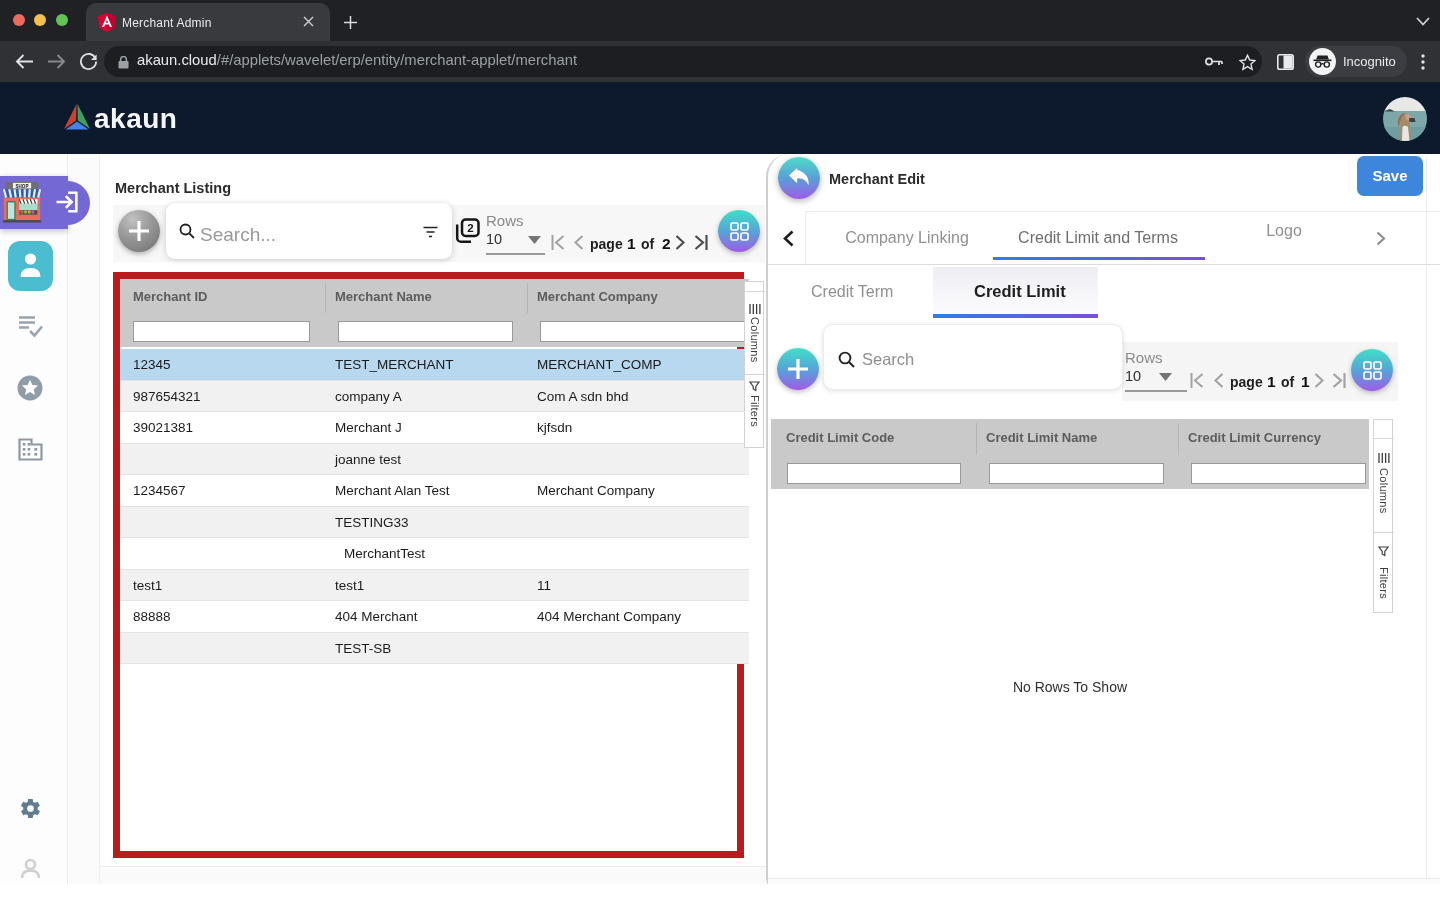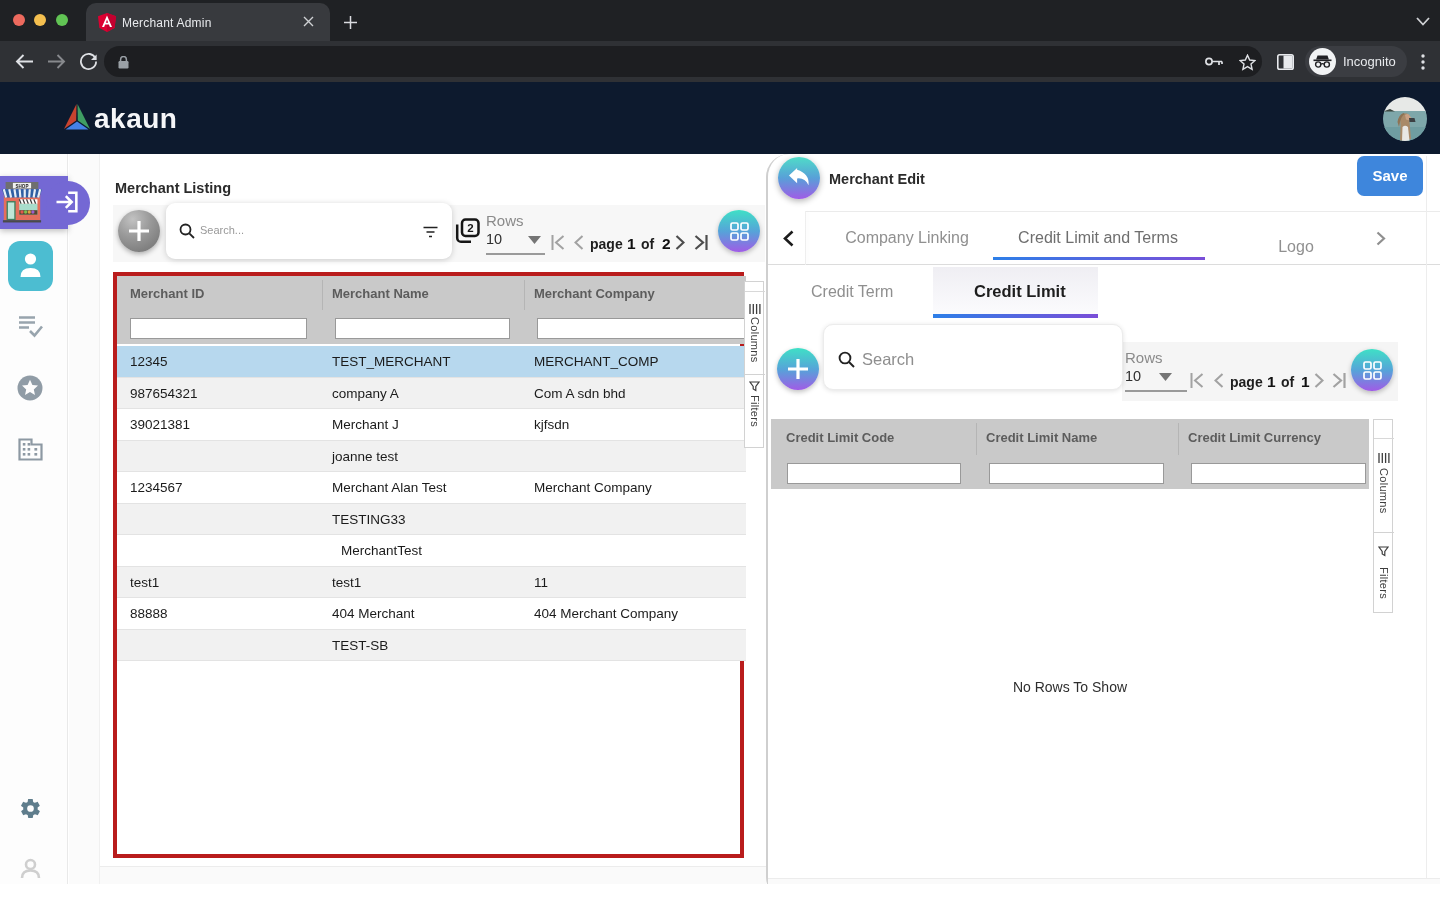--- a/index.html
+++ b/index.html
@@ -37,21 +37,21 @@
 
 #lpanel { left:100px; top:154px; width:666px; height:746px; background:#fff; }
 #lp-title { left:15px; top:26px; font-size:14.5px; font-weight:bold; color:#2b2b2b; }
 #lp-toolbar { left:13px; top:51px; width:652px; height:57px; background:#f7f7f7; }
 .graycirc { width:42px; height:42px; border-radius:50%;
   background:radial-gradient(circle at 35% 22%, #c2c2c2 0%, #9b9b9b 40%, #6e6e6e 100%); box-shadow:0 2px 5px rgba(0,0,0,.3); }
 .gradcirc { width:42px; height:42px; border-radius:50%;
   background:linear-gradient(180deg, #3fe0c6 0%, #57a2d9 52%, #a05ce6 100%); box-shadow:0 2px 5px rgba(0,0,0,.25); }
 #lp-search { left:66px; top:49px; width:286px; height:56px; background:#fff; border-radius:9px;
   box-shadow:0 1px 6px rgba(0,0,0,.18); }
-.searchtxt { font-size:11px; color:#999; }
+.searchtxt { font-size:19px; color:#999; }
 .rowslabel { font-size:15px; color:#8a8a8a; }
 .rowsval { font-size:14.5px; color:#2f2f2f; }
 .pgtext { font-size:14px; font-weight:bold; color:#1e1e1e; }
 .pgnum { font-size:15.5px; font-weight:bold; color:#111; }
 
 
 .thdr { background:#c9c9c9; }
 .thlabel { font-size:13px; font-weight:bold; color:#5c5c5c; }
 .finput { position:absolute; background:#fff; border:1px solid #999; height:21px; }
 .cell { position:absolute; font-size:13.5px; color:#1b1b1b; }
@@ -101,20 +101,21 @@
   </svg>
   <svg class="abs" style="left:79px; top:52px;" width="19" height="19" viewBox="0 0 19 19">
     <path d="M16.5 6.5 A7.6 7.6 0 1 0 17.1 9.5" stroke="#dfe1e5" stroke-width="1.8" fill="none"></path>
     <polygon points="17.6,2.4 17.6,8 12,8" fill="#dfe1e5"></polygon>
   </svg>
   <div class="abs" id="omnibox"></div>
   <svg class="abs" style="left:118px; top:56px;" width="11" height="13" viewBox="0 0 11 13">
     <rect x="0.5" y="5" width="10" height="7.5" rx="1.2" fill="#9aa0a6"></rect>
     <path d="M2.6 5 V3.4 a2.9 2.9 0 0 1 5.8 0 V5" stroke="#9aa0a6" stroke-width="1.5" fill="none"></path>
   </svg>
+  <div class="abs" id="urltext">akaun.cloud<span>/#/applets/wavelet/erp/entity/merchant-applet/merchant</span></div>
   <svg class="abs" style="left:1205px; top:55px;" width="18" height="13" viewBox="0 0 18 13">
     <circle cx="4" cy="6.5" r="3.1" fill="none" stroke="#dfe1e5" stroke-width="1.7"></circle>
     <path d="M7 6.5 H17 M14 6.5 V10 M17 6.5 V9" stroke="#dfe1e5" stroke-width="1.7" fill="none"></path>
   </svg>
   <svg class="abs" style="left:1239px; top:54px;" width="17" height="17" viewBox="0 0 17 17">
     <path d="M8.5 1.2 L10.7 6 L15.9 6.6 L12 10.1 L13.1 15.3 L8.5 12.6 L3.9 15.3 L5 10.1 L1.1 6.6 L6.3 6 Z" fill="none" stroke="#dfe1e5" stroke-width="1.4"></path>
   </svg>
   <svg class="abs" style="left:1277px; top:54px;" width="17" height="16" viewBox="0 0 17 16">
     <rect x="0.8" y="0.8" width="15.4" height="14.4" rx="1.8" fill="none" stroke="#e8eaed" stroke-width="1.6"></rect>
     <rect x="6.5" y="1.5" width="9" height="13" fill="#e8eaed"></rect>
@@ -259,21 +260,21 @@
       <path d="M1.5 1 L9 7.5 L1.5 14 M12.5 0 V15" stroke="#4d4d4d" stroke-width="2.2" fill="none"></path>
     </svg>
     <div class="abs gradcirc" style="left:618px; top:56px;"></div>
     <svg class="abs" style="left:630px; top:68px;" width="19" height="19" viewBox="0 0 19 19">
       <rect x="1" y="1" width="7" height="7" rx="1.5" fill="none" stroke="#fff" stroke-width="1.7"></rect>
       <rect x="11" y="1" width="7" height="7" rx="1.5" fill="none" stroke="#fff" stroke-width="1.7"></rect>
       <rect x="1" y="11" width="7" height="7" rx="1.5" fill="none" stroke="#fff" stroke-width="1.7"></rect>
       <rect x="11" y="11" width="7" height="7" rx="1.5" fill="none" stroke="#fff" stroke-width="1.7"></rect>
     </svg>
 
-    <div class="abs" id="ltable" style="left:13px; top:118px; width:631px; height:586px; border:4px solid #b91c1c;">
+    <div class="abs" id="ltable" style="left:13px; top:118px; width:631px; height:586px; border:7px solid #b91c1c;">
         <div class="abs thdr" style="left:0; top:0; width:629px; height:34px;"></div>
         <div class="abs thlabel" style="left:13px; top:10px;">Merchant ID</div>
         <div class="abs thlabel" style="left:215px; top:10px;">Merchant Name</div>
         <div class="abs" style="left:205px; top:4px; width:1px; height:58px; background:#b5b5b5;"></div>
         <div class="abs thlabel" style="left:417px; top:10px;">Merchant Company</div>
         <div class="abs" style="left:407px; top:4px; width:1px; height:58px; background:#b5b5b5;"></div>
         <div class="abs thdr" style="left:0; top:34px; width:629px; height:34px;"></div>
         <div class="finput" style="left:13px; top:42px; width:177px;"></div>
         <div class="finput" style="left:218px; top:42px; width:175px;"></div>
         <div class="finput" style="left:420px; top:42px; width:210px;"></div>
@@ -334,21 +335,21 @@
     <div class="abs" id="savebtn">Save</div>
 
     <div class="abs" style="left:0; top:56px; width:674px; height:55px; background:#fff; border-bottom:1px solid #dcdcdc;"></div>
     <div class="abs" style="left:37px; top:57px; width:637px; height:1px; background:#ebebeb;"></div>
     <div class="abs" style="left:37px; top:57px; width:1px; height:54px; background:linear-gradient(90deg,#e7e7e7,#f6f6f6); box-shadow:2px 0 3px rgba(0,0,0,.04);"></div>
     <svg class="abs" style="left:15px; top:76px;" width="11" height="17" viewBox="0 0 11 17">
       <path d="M9.5 1.5 L2 8.5 L9.5 15.5" stroke="#1c1c1c" stroke-width="2.6" fill="none"></path>
     </svg>
     <div class="abs tabtxt" style="left:139px; top:75px; transform:translateX(-50%);">Company Linking</div>
     <div class="abs tabtxt" style="left:330px; top:75px; color:#6e6e6e; transform:translateX(-50%);">Credit Limit and Terms</div>
-    <div class="abs tabtxt" style="left:516px; top:84px; transform:translateX(-50%);margin-left:12px;">Logo</div>
+    <div class="abs tabtxt" style="left:516px; top:68px; transform:translateX(-50%);">Logo</div>
     <svg class="abs" style="left:608px; top:77px;" width="10" height="15" viewBox="0 0 10 15">
       <path d="M1.5 1.5 L8 7.5 L1.5 13.5" stroke="#8f8f8f" stroke-width="2.2" fill="none"></path>
     </svg>
     <div class="abs" style="left:225px; top:103px; width:212px; height:3px;
       background:linear-gradient(90deg,#2d7fe8,#7a4ed8);"></div>
 
     <div class="abs" style="left:165px; top:113px; width:165px; height:50px;
       background:linear-gradient(180deg,#efeef3,#fcfcfe);"></div>
     <div class="abs" style="left:165px; top:160px; width:165px; height:3.5px;
       background:linear-gradient(90deg,#2d7fe8,#7a4ed8);"></div>

